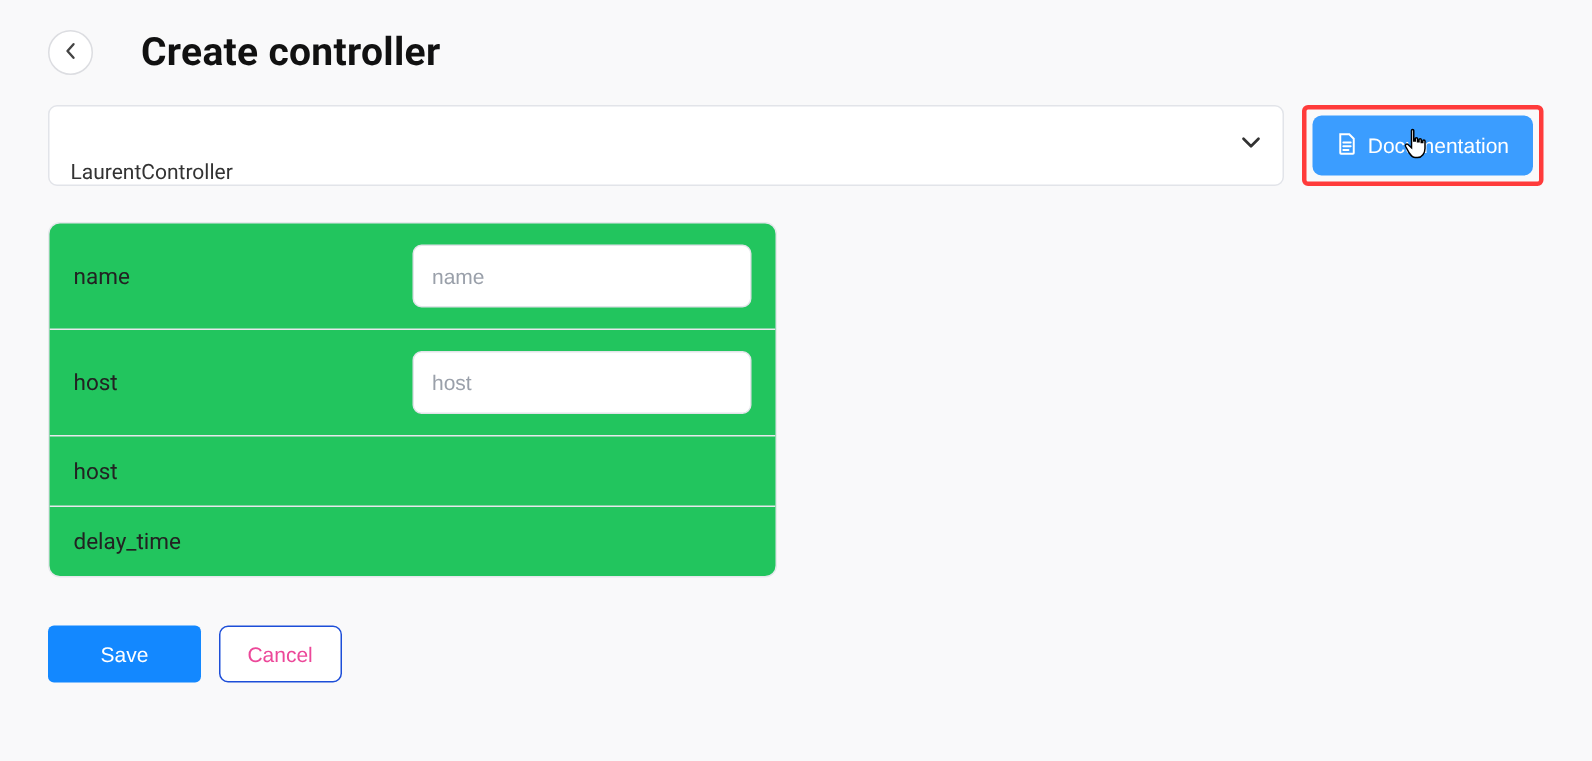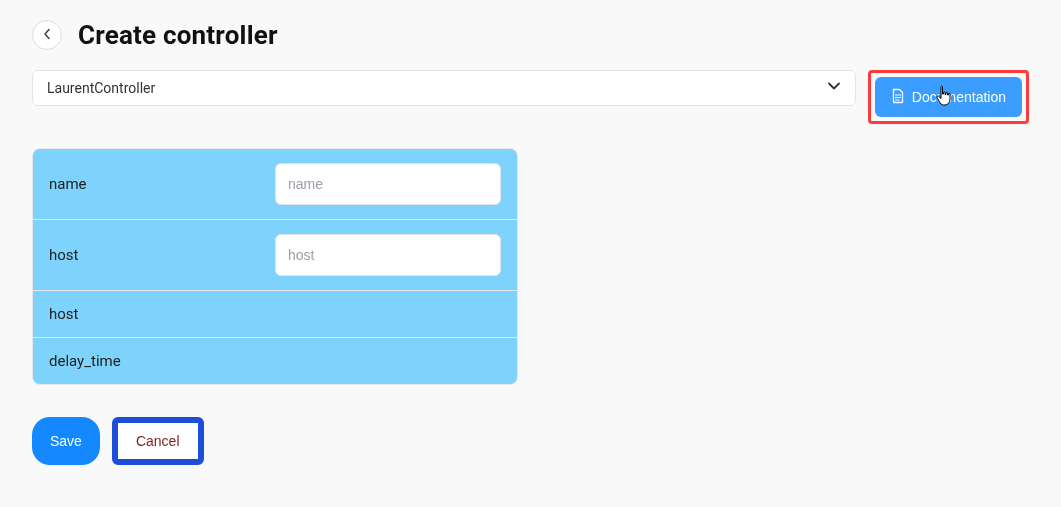--- a/index.html
+++ b/index.html
@@ -10,21 +10,21 @@
     body {
       font-family: -apple-system, BlinkMacSystemFont, "Segoe UI", Roboto, Arial, sans-serif;
       background: #f9f9fa;
       width: 1061px;
       height: 507px;
       padding: 20px 32px;
     }
     .header-row {
       display: flex;
       align-items: flex-start;
-      gap: 16px;
+      gap: 32px;
       margin-bottom: 20px;
     }
     .back-btn {
       width: 30px;
       height: 30px;
       border-radius: 50%;
       border: 1px solid #dcdde1;
       background: #fff;
       display: flex;
       align-items: center;
@@ -42,29 +42,29 @@
       align-items: flex-start;
       gap: 12px;
       margin-bottom: 24px;
     }
     .select-wrapper {
       flex: 1;
       position: relative;
     }
     .select-field {
       width: 100%;
-      height: 36px;
+      height: 54px;
       border: 1px solid #e2e4e9;
       border-radius: 6px;
       background: #fff;
       padding: 0 40px 0 14px;
       font-size: 14px;
       color: #333;
       display: flex;
-      align-items: center;
+      align-items: flex-end;
       cursor: pointer;
     }
     .chevron-icon {
       position: absolute;
       right: 14px;
       top: 50%;
       transform: translateY(-50%);
       pointer-events: none;
     }
     .doc-btn-wrapper {
@@ -83,21 +83,21 @@
       display: flex;
       align-items: center;
       gap: 7px;
       cursor: pointer;
       position: relative;
     }
     .form-table {
       width: 486px;
       border: 1px solid #e6e8ec;
       border-radius: 8px;
-      background: #7dd3fc;
+      background: #22c55e;
       overflow: hidden;
     }
     .form-row {
       display: flex;
       align-items: center;
       padding: 14px 16px;
       border-bottom: 1px solid #e6e8ec;
     }
     .form-row:last-child {
       border-bottom: none;
@@ -122,29 +122,29 @@
     }
     .actions-row {
       display: flex;
       gap: 12px;
       margin-top: 32px;
     }
     .save-btn {
       background: #1388ff;
       color: #fff;
       border: none;
-      border-radius: 18px;
-      padding: 10px 18px;
+      border-radius: 4px;
+      padding: 10px 35px;
       font-size: 14px;
       cursor: pointer;
     }
     .cancel-btn {
       background: #fff;
-      color: #7f1d1d;
-      border: 6px solid #1d4ed8;
+      color: #ec4899;
+      border: 1px solid #1d4ed8;
       border-radius: 6px;
       padding: 10px 18px;
       font-size: 14px;
       cursor: pointer;
     }
     .cursor-overlay {
       position: absolute;
       left: 60px;
       top: 8px;
       pointer-events: none;

